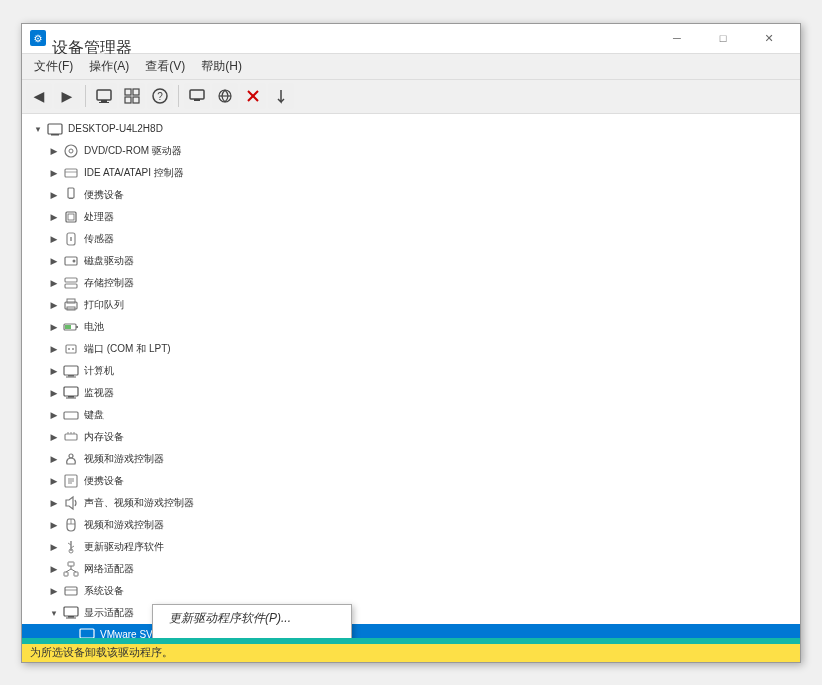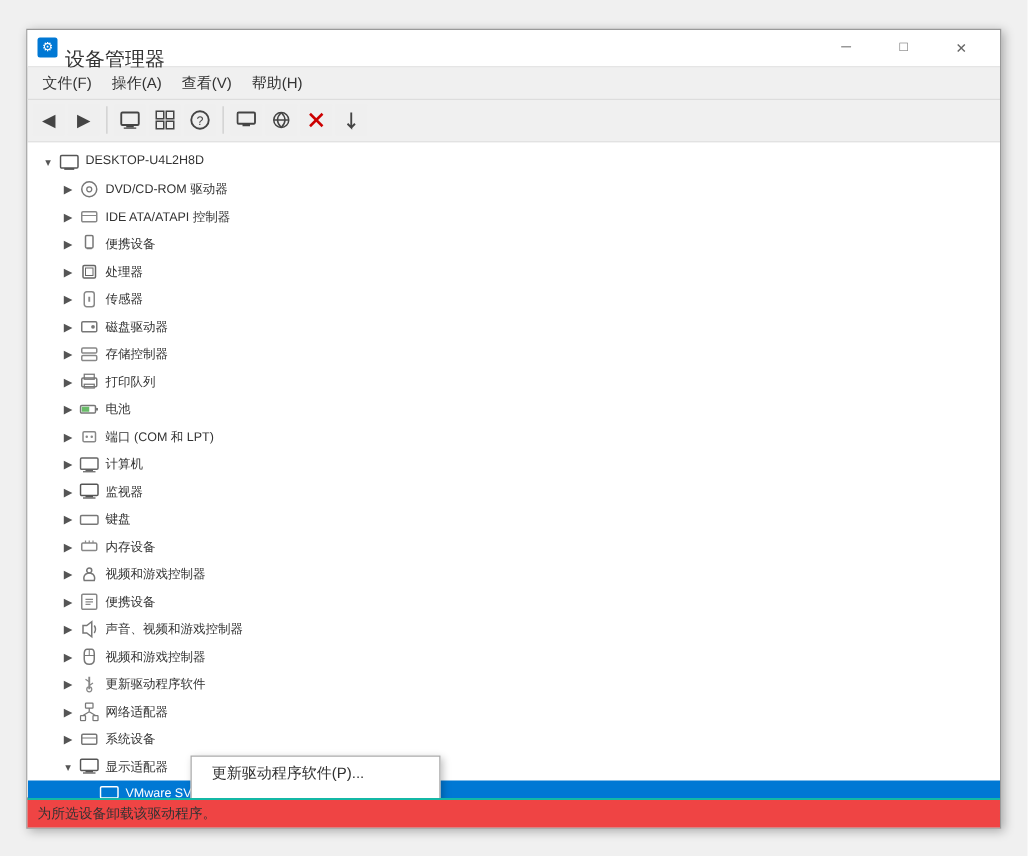--- a/index.html
+++ b/index.html
@@ -181,35 +181,36 @@
     .indent3 { padding-left: 40px; }
 
     
     .context-menu {
       position: absolute;
       background: white;
       border: 1px solid #aaa;
       box-shadow: 2px 2px 6px rgba(0,0,0,0.25);
       z-index: 100;
       min-width: 200px;
+      font-style: italic;
     }
 
     .ctx-item {
       padding: 5px 16px;
       cursor: pointer;
       font-size: 12px;
       color: #333;
       display: flex;
       align-items: center;
     }
 
     .status-bar {
       height: 24px;
-      background: #ef4444;
-      border-top: 2px solid #14b8a6;
+      background: #fde047;
+      border-top: 6px solid #14b8a6;
       display: flex;
       align-items: center;
       padding: 0 8px;
       font-size: 11px;
       color: #333;
     }
 
     
     .tree-panel::-webkit-scrollbar { width: 8px; height: 8px; }
     .tree-panel::-webkit-scrollbar-track { background: #f0f0f0; }

